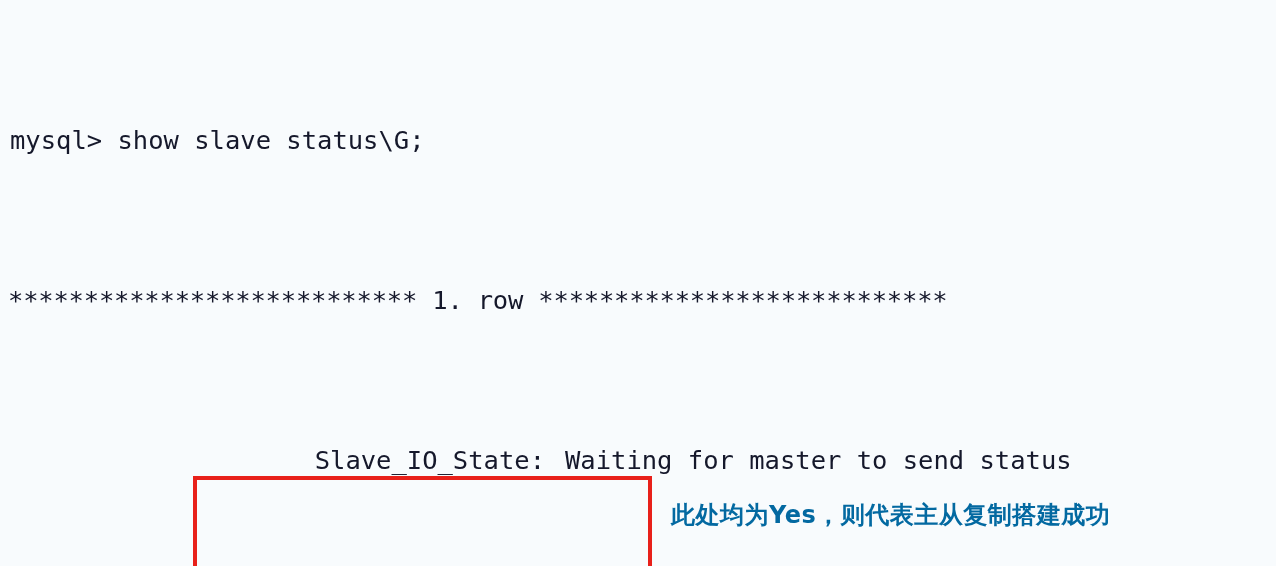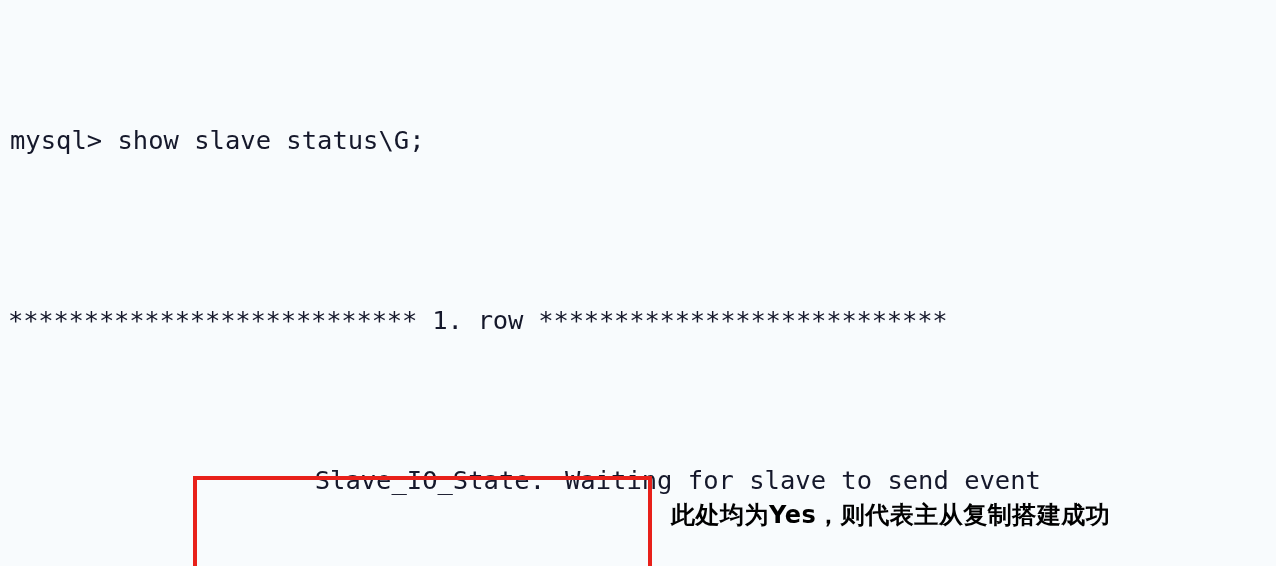--- a/index.html
+++ b/index.html
@@ -35,21 +35,20 @@
   .line {
     height: 40px;
     white-space: pre;
     padding-left: 10px;
     box-sizing: border-box;
   }
 
   .line.sep {
     padding-left: 8px;
     letter-spacing: -0.2px;
-    margin-top: 20px;
   }
 
   
   .row {
     height: 40px;
     display: flex;
     align-items: flex-start;
     white-space: pre;
   }
   .row .lbl {
@@ -74,21 +73,21 @@
     box-sizing: border-box;
     background: transparent;
     pointer-events: none;
   }
 
   
   #annotation {
     position: absolute;
     left: 671px;
     top: 500px;
-    color: #000000;
+    color: #0369a1;
     font-family: "DejaVu Sans", "Liberation Sans", sans-serif;
     font-size: 24px;
     font-weight: bold;
     line-height: 30px;
     white-space: pre;
     letter-spacing: 0.5px;
   }
 </style>
 </head>
 <body>
@@ -96,21 +95,21 @@
 <div id="screen">
 
   <div class="term">
 
     <div class="line">mysql&gt; show slave status\G;</div>
 
     <div class="line sep">*************************** 1. row ***************************</div>
 
     <div class="row">
       <span class="lbl">Slave_IO_State:</span>
-      <span class="val">Waiting for slave to send event</span>
+      <span class="val">Waiting for master to send status</span>
     </div>
 
     
 
     
 
     
 
     
 

